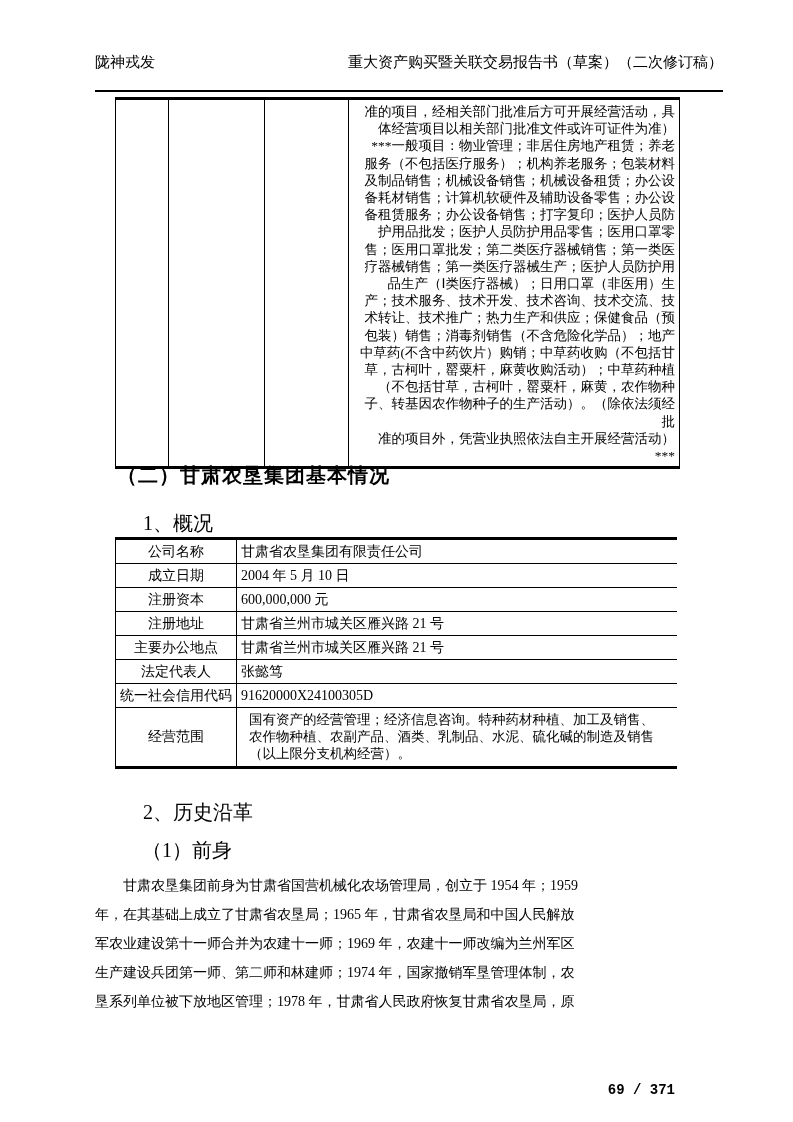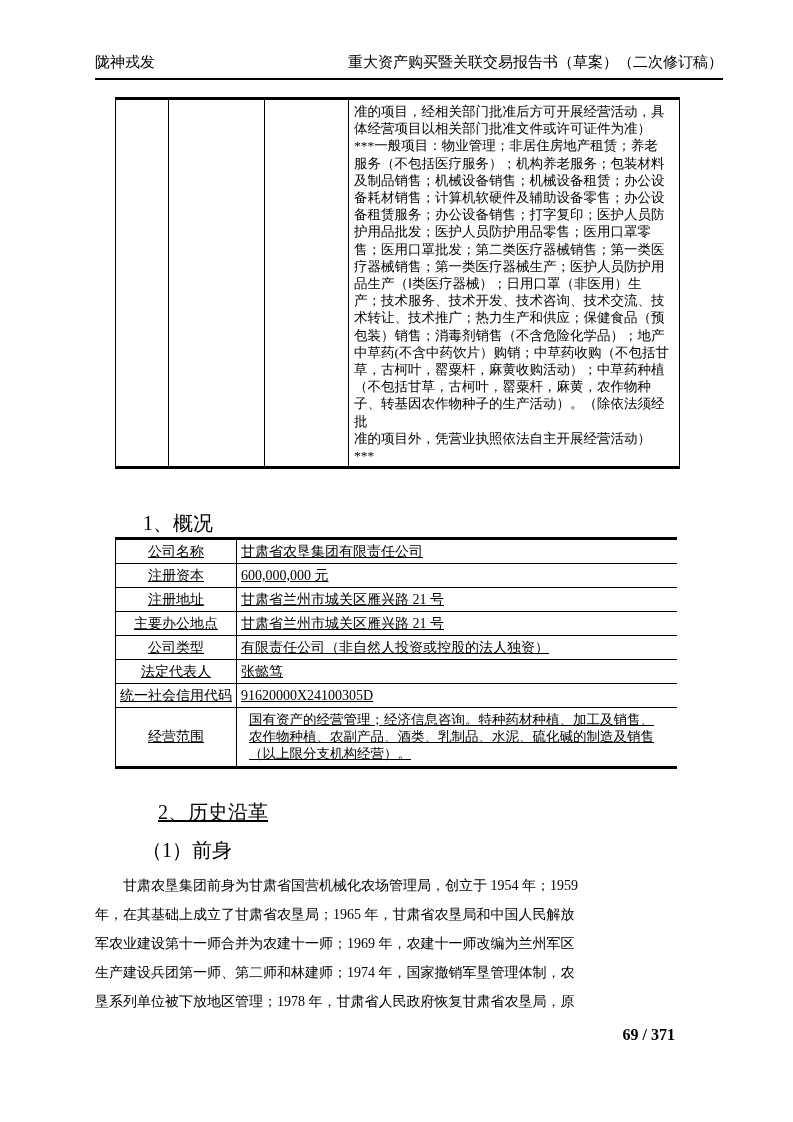--- a/index.html
+++ b/index.html
@@ -12,21 +12,21 @@
     font-family:"Liberation Serif", serif;
     overflow:hidden;
   }
 
   
   .header {
     position:absolute; top:53px; left:95px; right:70px;
     display:flex; justify-content:space-between; align-items:center;
     font-size:15px;
     border-bottom:2px solid #000;
-    padding-bottom:6px;
+    padding-bottom:18px;
   }
   .header-left { white-space:nowrap; }
   .header-right { white-space:nowrap; }
 
   
   .top-table {
     position:absolute; top:97px; left:115px;
     width:560px;
     border-collapse:collapse; table-layout:fixed;
   }
@@ -38,50 +38,49 @@
   .top-table { border-top:3px solid #000; border-bottom:3px solid #000; }
   .top-table td.c1 { width:52px; }
   .top-table td.c2 { width:95px; }
   .top-table td.c3 { width:83px; }
   .top-table td.c4 { width:330px; }
   .scope-text {
     font-size:13.5px;
     line-height:17.2px;
     padding:3px 4px 2px 5px;
     white-space:pre-line;
-    text-align:left;
+    text-align:right;
   }
 
   
   .section-heading {
     position:absolute; top:462px; left:117px;
     font-size:20px; font-weight:bold;
     font-family:"Liberation Sans", sans-serif;
     letter-spacing:1px;
   }
   .sub-heading { position:absolute; font-size:20px; }
   .sub1 { top:510px; left:143px; }
-  .sub2 { top:799px; left:158px;text-decoration:underline; }
+  .sub2 { top:799px; left:143px; }
   .sub2-1 { top:837px; left:142px; }
 
   
   .company-table {
     position:absolute; top:537px; left:115px;
     width:562px;
     border-collapse:collapse; table-layout:fixed;
     border-top:3px solid #000; border-bottom:3px solid #000;
     border-left:1px solid #000;
   }
   .company-table td {
     border-top:1px solid #000; border-bottom:1px solid #000;
     padding:0;
     font-size:14px;
     line-height:23px;
     vertical-align:middle;
-    text-decoration:underline;
   }
   .company-table td.lbl {
     width:120px;
     text-align:center;
     border-right:1px solid #000;
   }
   .company-table td.val { padding-left:4px; }
   .company-table td.val-multi {
     padding:3px 0 3px 12px;
     font-size:13.5px;
@@ -96,23 +95,23 @@
     position:absolute; top:871px; left:95px; width:628px;
     font-size:14px;
     line-height:29px;
     white-space:pre-line;
     text-indent:2em;
     text-align:left;
   }
 
   
   .page-number {
-    position:absolute; top:1026px; right:118px;
-    font-size:16px; font-weight:bold;
-    font-family:Liberation Serif, serif;
+    position:absolute; top:1082px; right:118px;
+    font-size:14px; font-weight:bold;
+    font-family:Liberation Mono, monospace;
   }
 </style>
 </head>
 <body>
 
 <div class="page">
 
   <div class="header">
     <span class="header-left">陇神戎发</span>
     <span class="header-right">重大资产购买暨关联交易报告书（草案）（二次修订稿）</span>
@@ -143,44 +142,45 @@
 草，古柯叶，罂粟杆，麻黄收购活动）；中草药种植
 （不包括甘草，古柯叶，罂粟杆，麻黄，农作物种
 子、转基因农作物种子的生产活动）。（除依法须经批
 准的项目外，凭营业执照依法自主开展经营活动）
 ***</div>
       </td>
     </tr>
   </tbody>
     </table>
 
+  <div class="section-heading">（二）甘肃农垦集团基本情况</div>
 
   <div class="sub-heading sub1">1、概况</div>
 
   <table class="company-table">
     <tbody>
         <tr>
       <td class="lbl">公司名称</td>
       <td class="val">甘肃省农垦集团有限责任公司</td>
     </tr>
     <tr>
+      <td class="lbl">成立日期</td>
+      <td class="val">2004 年 5 月 10 日</td>
+    </tr>
+    <tr>
       <td class="lbl">注册资本</td>
       <td class="val">600,000,000 元</td>
     </tr>
     <tr>
       <td class="lbl">注册地址</td>
       <td class="val">甘肃省兰州市城关区雁兴路 21 号</td>
     </tr>
     <tr>
       <td class="lbl">主要办公地点</td>
       <td class="val">甘肃省兰州市城关区雁兴路 21 号</td>
-    </tr>
-    <tr>
-      <td class="lbl">公司类型</td>
-      <td class="val">有限责任公司（非自然人投资或控股的法人独资）</td>
     </tr>
     <tr>
       <td class="lbl">法定代表人</td>
       <td class="val">张懿笃</td>
     </tr>
     <tr>
       <td class="lbl">统一社会信用代码</td>
       <td class="val">91620000X24100305D</td>
     </tr>
     <tr>

